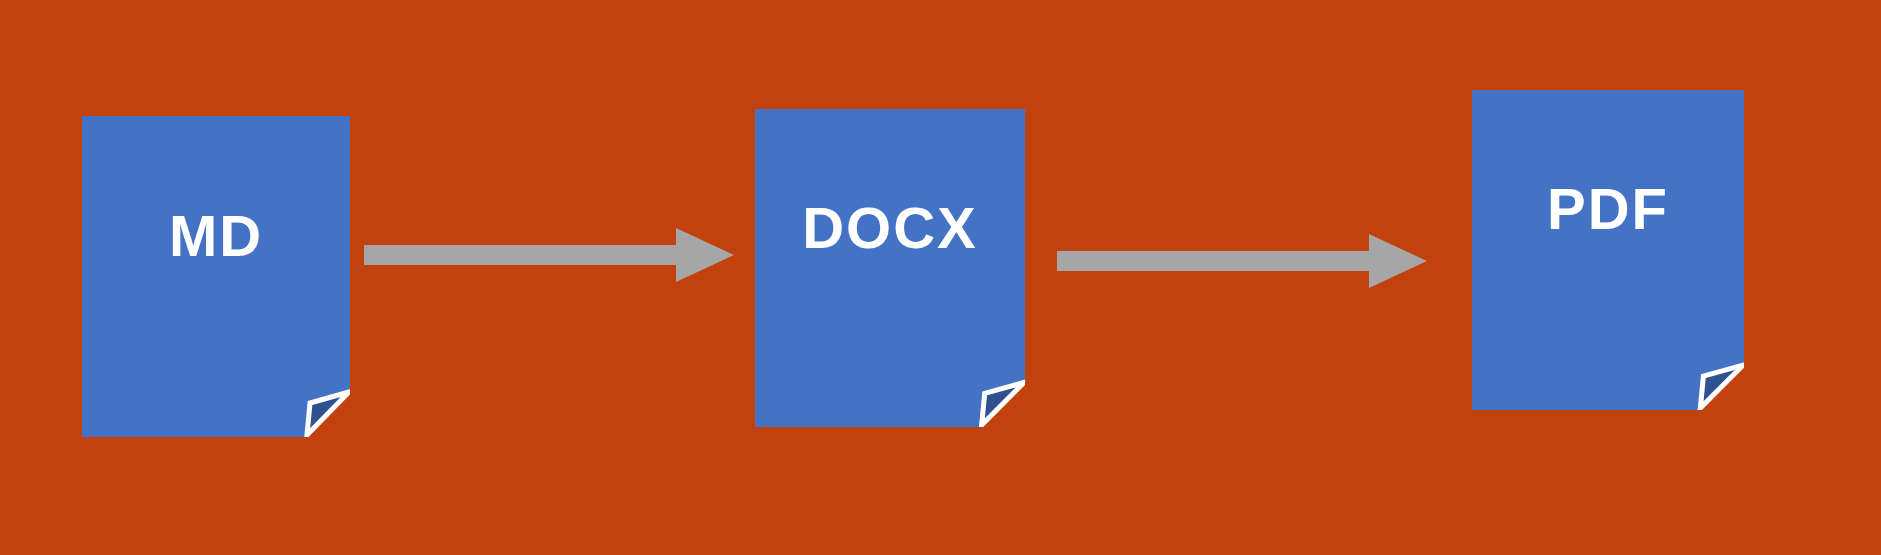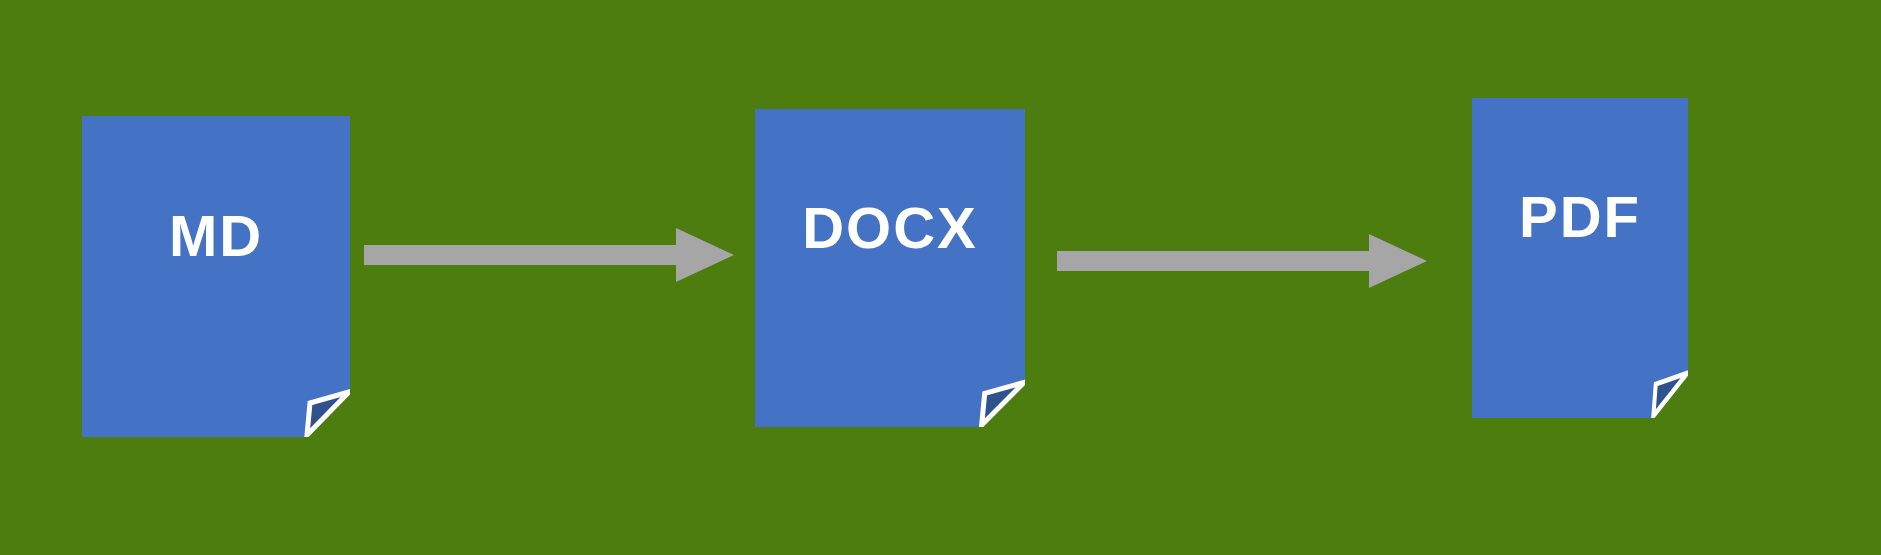--- a/index.html
+++ b/index.html
@@ -4,21 +4,21 @@
 <style>
   html, body {
     margin: 0;
     padding: 0;
     background: #ffffff;
   }
   .canvas {
     position: relative;
     width: 1881px;
     height: 555px;
-    background: #4d7c0f;
+    background: #c2410c;
     overflow: hidden;
     font-family: "Liberation Sans", sans-serif;
   }
   .node {
     position: absolute;
   }
   .node svg {
     display: block;
     width: 100%;
     height: 100%;
@@ -31,21 +31,21 @@
     transform: translateY(-50%);
     text-align: center;
     font-weight: bold;
     font-size: 58px;
     letter-spacing: 2px;
     color: #ffffff;
     user-select: none;
   }
   .node-md   { left: 82px;   top: 116px; width: 268px; height: 321px; }
   .node-docx { left: 755px;  top: 109px; width: 270px; height: 318px; text-decoration: underline; }
-  .node-pdf  { left: 1472px; top: 98px; width: 216px; height: 320px; }
+  .node-pdf  { left: 1472px; top: 90px; width: 272px; height: 320px; }
 
   .arrow {
     position: absolute;
   }
   .arrow svg {
     display: block;
     width: 100%;
     height: 100%;
   }
   .arrow-1 { left: 364px;  top: 228px; width: 370px; height: 54px; }

